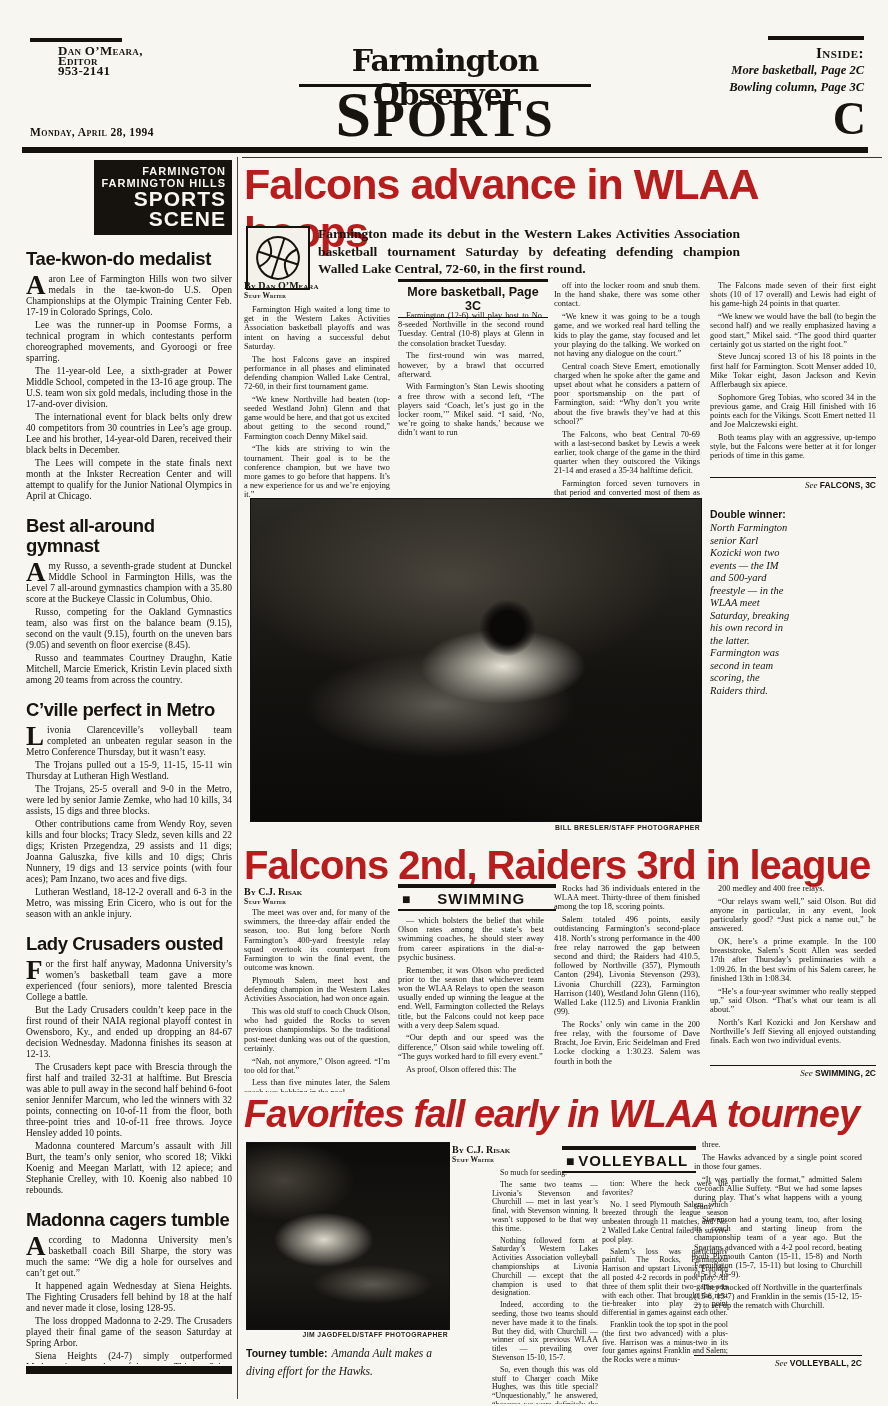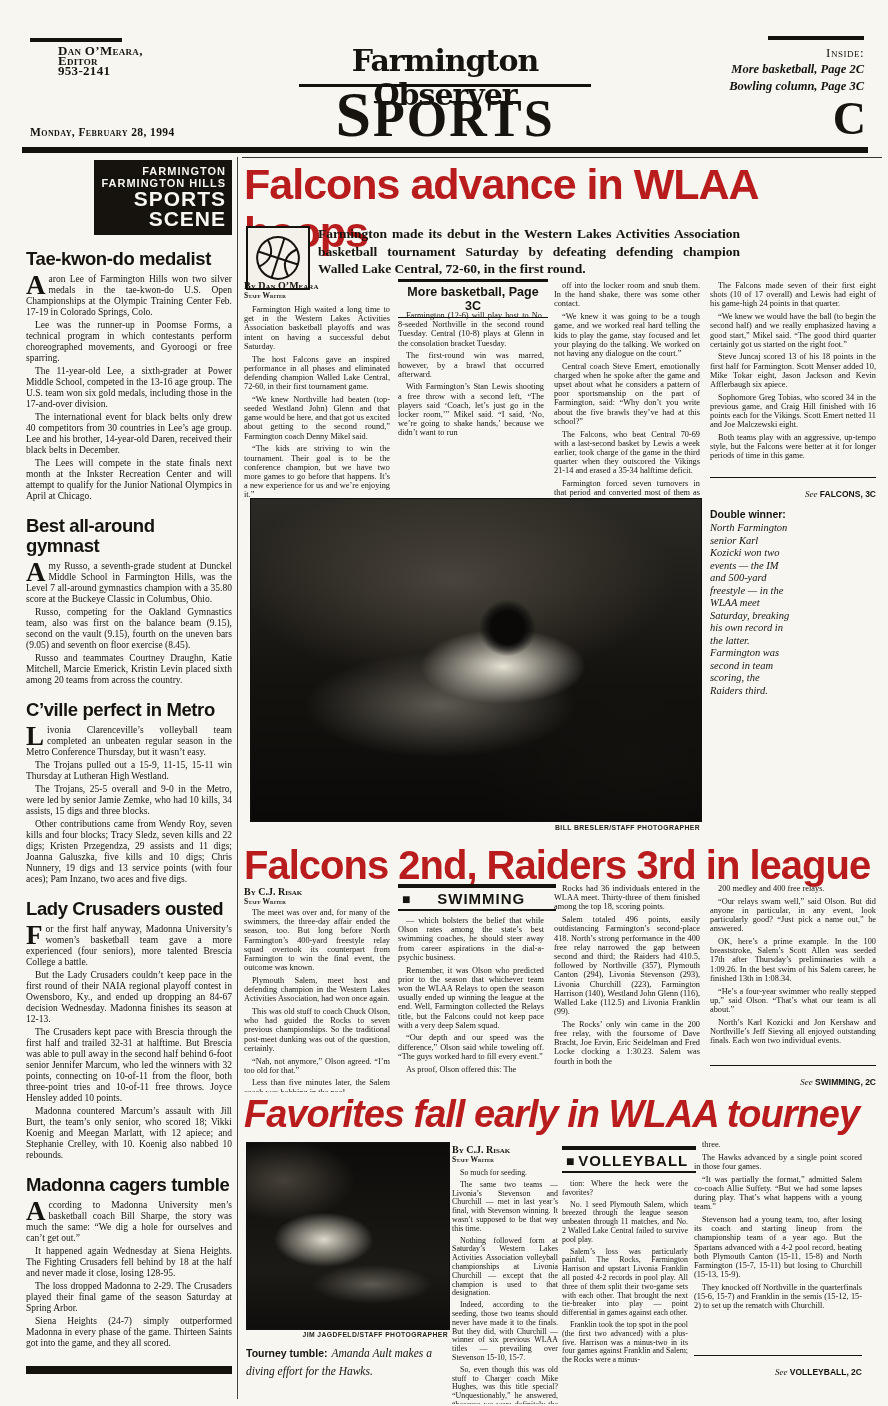--- a/index.html
+++ b/index.html
@@ -10,21 +10,21 @@
   .bar{background:#15120d;}
   #editor-block{left:30px;top:38px;width:140px;}
   #editor-block .bar{width:92px;height:4px;margin-bottom:4px;}
   .tiny-caps{font-size:13px;font-weight:bold;font-variant:small-caps;letter-spacing:.3px;line-height:10px;margin-left:28px;}
   #nameplate{left:299px;top:44px;width:292px;text-align:center;font-family:"DejaVu Serif",serif;font-weight:bold;font-size:30px;letter-spacing:-1px;line-height:34px;}
   #nameplate-rule{left:299px;top:84px;width:292px;height:3px;}
   #sports-title{left:299px;top:86px;width:292px;text-align:center;font-family:"Liberation Serif",serif;font-weight:bold;font-size:52px;letter-spacing:2px;line-height:58px;}
   #sports-title::first-letter{font-size:64px;}
   #inside-block{right:24px;top:36px;width:230px;text-align:right;}
   #inside-block .bar{width:96px;height:4px;margin:0 0 5px auto;}
-  #inside-label{font-size:13px;font-weight:normal;font-variant:small-caps;letter-spacing:.5px;}
+  #inside-label{font-size:15px;font-weight:bold;font-variant:small-caps;letter-spacing:.5px;}
   .inside-item{font-size:12.5px;font-weight:bold;font-style:italic;line-height:17px;}
   #date-line{left:30px;top:126px;font-size:11.5px;font-weight:bold;font-variant:small-caps;letter-spacing:.4px;}
   #big-c{right:22px;top:92px;font-size:46px;font-weight:bold;font-family:"Liberation Serif",serif;}
   #page-rule{left:22px;top:147px;width:846px;height:6px;}
   #main-rule{left:242px;top:157px;width:640px;height:1px;background:#3a362e;}
   #divider-v{left:237px;top:157px;width:1px;height:1242px;background:#4a453b;}
   
   #sidebar{left:26px;top:160px;width:206px;height:1204px;overflow:hidden;}
   #sb-box{margin-left:68px;width:138px;background:#16130e;color:#f7f6f1;text-align:right;padding:5px 6px 6px 4px;box-sizing:border-box;font-family:"Liberation Sans",sans-serif;font-weight:bold;}
   .sb-box-sm{font-size:11px;line-height:12px;letter-spacing:1px;}
@@ -38,26 +38,26 @@
   .headline{font-family:Liberation Sans, sans-serif;font-weight:bold;color:#b91c1c;}
   #headline1{left:244px;top:160px;width:640px;font-size:43px;letter-spacing:-1px;line-height:48px;}
   #headline2{left:244px;top:842px;width:640px;font-size:40px;letter-spacing:-1px;line-height:46px;}
   #headline3{left:244px;top:1092px;width:640px;font-size:38px;font-style:italic;letter-spacing:-1px;line-height:44px;}
   
   .byline{font-variant:small-caps;font-weight:bold;font-size:10px;line-height:11px;}
   .byrole{font-variant:small-caps;font-weight:bold;font-size:7.5px;line-height:9px;}
   .col{font-size:8.3px;line-height:9.2px;text-align:justify;}
   .col .para{text-indent:8px;margin:0 0 3.5px;}
   .narrow .para{margin:0 0 3px;}
-  .narrow{font-size:7.9px;line-height:8.8px;}
+  .narrow{font-size:7.9px;line-height:8.8px;margin-left:40px;}
   .morebox{border-top:3px solid #16130e;border-bottom:1px solid #16130e;text-align:center;font-family:"Liberation Sans",sans-serif;font-weight:bold;font-size:12.5px;padding:3px 0 4px;}
   .secbox{border-top:4px solid #16130e;border-bottom:2px solid #16130e;display:flex;align-items:center;padding:2px 4px;font-family:"Liberation Sans",sans-serif;font-weight:bold;}
   .secbox .sq{font-size:14px;line-height:14px;}
   .seclabel{flex:1;text-align:center;font-size:15px;letter-spacing:1px;}
-  .seeline{border-top:1px solid #16130e;margin-top:3px;padding-top:11px;text-align:right;font-size:9px;}
+  .seeline{border-top:1px solid #16130e;margin-top:3px;padding-top:2px;text-align:right;font-size:9px;}
   .seeline .see-it{font-style:italic;}
   .seeline .see-b{font-family:"Liberation Sans",sans-serif;font-weight:bold;font-size:8.5px;}
   .lead{font-weight:bold;font-size:13.5px;line-height:17.5px;text-align:justify;}
   .credit{text-align:right;font-family:"Liberation Sans",sans-serif;font-size:6.8px;font-weight:bold;letter-spacing:.4px;color:#2a261f;text-transform:uppercase;}
   .cap-lead{font-family:"Liberation Sans",sans-serif;font-weight:bold;font-size:10.5px;}
   .cap-body{font-style:italic;font-size:10.5px;line-height:12.5px;}
   
   #bb-icon{left:246px;top:226px;width:60px;height:60px;border:2px solid #16130e;background:#f3f1ea;display:flex;align-items:center;justify-content:center;}
   #photo1{left:250px;top:498px;width:450px;height:322px;border:1px solid #111;
     background:
@@ -117,21 +117,21 @@
   <div class="abs bar" id="nameplate-rule"></div>
   <div class="abs" id="sports-title" style="text-transform:uppercase;">Sports</div>
 
   <div class="abs" id="inside-block">
     <div class="bar"></div>
     <div id="inside-label">Inside:</div>
     <div class="inside-item">More basketball, Page 2C</div>
     <div class="inside-item">Bowling column, Page 3C</div>
   </div>
 
-  <div class="abs" id="date-line">Monday, February 28, 1994</div>
+  <div class="abs" id="date-line">Monday, April 28, 1994</div>
   <div class="abs" id="big-c">C</div>
   <div class="abs bar" id="page-rule"></div>
   <div class="abs" id="main-rule"></div>
   <div class="abs" id="divider-v"></div>
 
   <div class="abs" id="sidebar">
     <div id="sb-box">
       <div class="sb-box-sm">FARMINGTON</div>
       <div class="sb-box-sm">FARMINGTON HILLS</div>
       <div class="sb-box-lg">SPORTS</div>
@@ -158,20 +158,21 @@
         </div>
     </section>
 
     <section class="sb-article">
       <h2 class="sb-head">C’ville perfect in Metro</h2>
       <p><span class="dropcap">L</span><span>ivonia Clarenceville’s volleyball team completed an unbeaten regular season in the Metro Conference Thursday, but it wasn’t easy.</span></p>
       <div>
           <p class="para">The Trojans pulled out a 15-9, 11-15, 15-11 win Thursday at Lutheran High Westland.</p>
           <p class="para">The Trojans, 25-5 overall and 9-0 in the Metro, were led by senior Jamie Zemke, who had 10 kills, 34 assists, 15 digs and three blocks.</p>
           <p class="para">Other contributions came from Wendy Roy, seven kills and four blocks; Tracy Sledz, seven kills and 22 digs; Kristen Przegendza, 29 assists and 11 digs; Joanna Galuszka, five kills and 10 digs; Chris Nunnery, 19 digs and 13 service points (with four aces); Pam Inzano, two aces and five digs.</p>
+          <p class="para">Lutheran Westland, 18-12-2 overall and 6-3 in the Metro, was missing Erin Cicero, who is out for the season with an ankle injury.</p>
         </div>
     </section>
 
     <section class="sb-article">
       <h2 class="sb-head">Lady Crusaders ousted</h2>
       <p><span class="dropcap">F</span><span>or the first half anyway, Madonna University’s women’s basketball team gave a more experienced (four seniors), more talented Brescia College a battle.</span></p>
       <div>
           <p class="para">But the Lady Crusaders couldn’t keep pace in the first round of their NAIA regional playoff contest in Owensboro, Ky., and ended up dropping an 84-67 decision Wednesday. Madonna finishes its season at 12-13.</p>
           <p class="para">The Crusaders kept pace with Brescia through the first half and trailed 32-31 at halftime. But Brescia was able to pull away in the second half behind 6-foot senior Jennifer Marcum, who led the winners with 32 points, connecting on 10-of-11 from the floor, both three-point tries and 10-of-11 free throws. Joyce Hensley added 10 points.</p>
           <p class="para">Madonna countered Marcum’s assault with Jill Burt, the team’s only senior, who scored 18; Vikki Koenig and Meegan Marlatt, with 12 apiece; and Stephanie Crelley, with 10. Koenig also nabbed 10 rebounds.</p>

